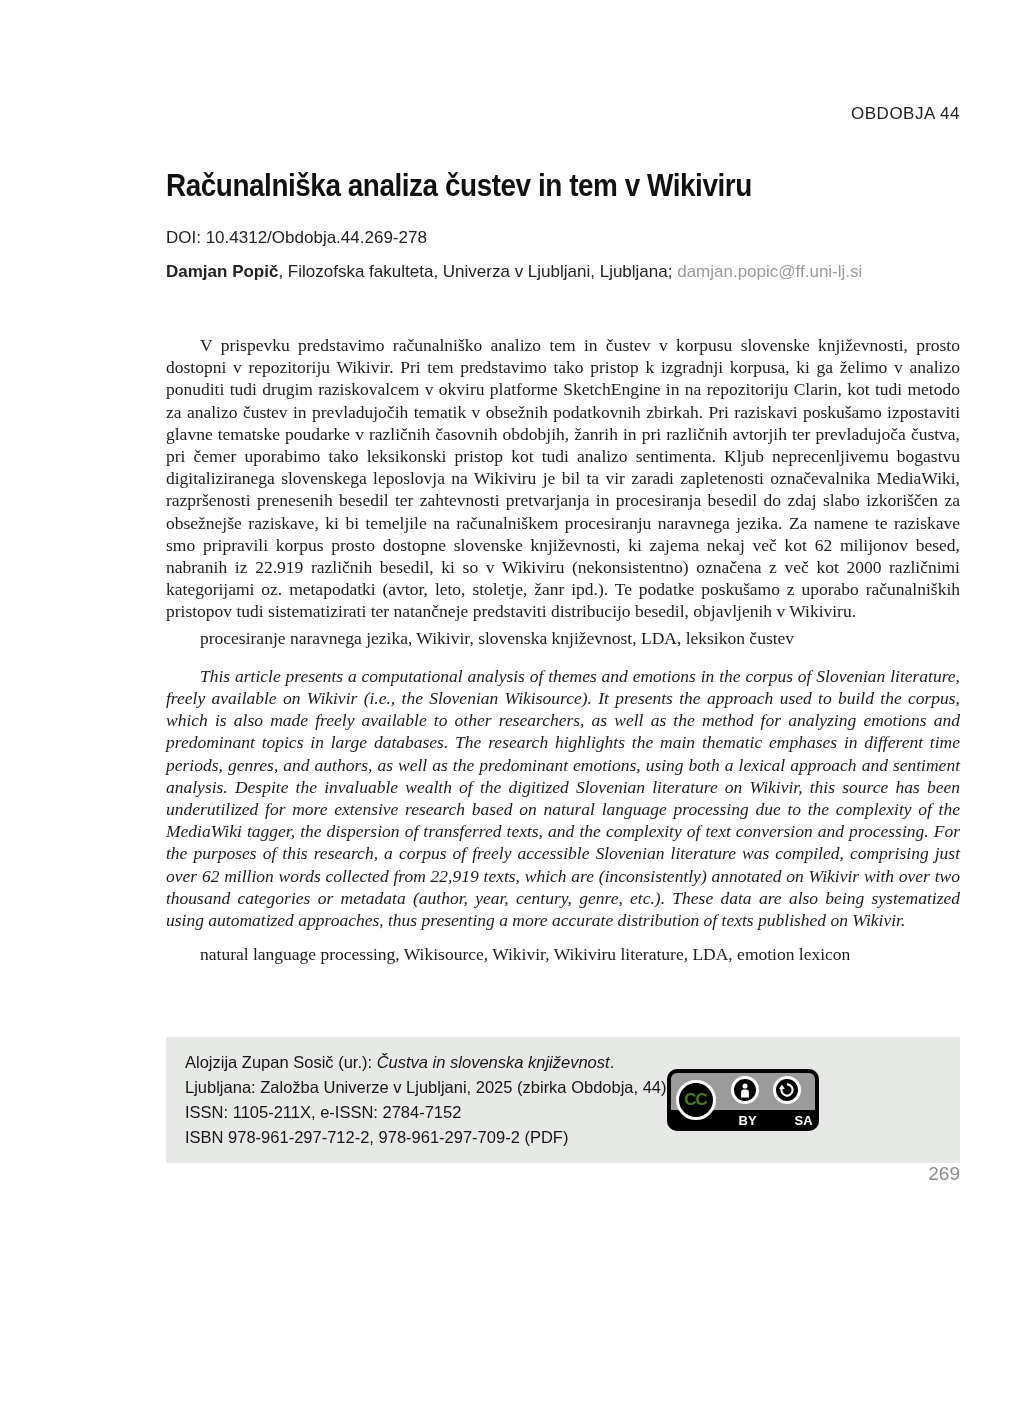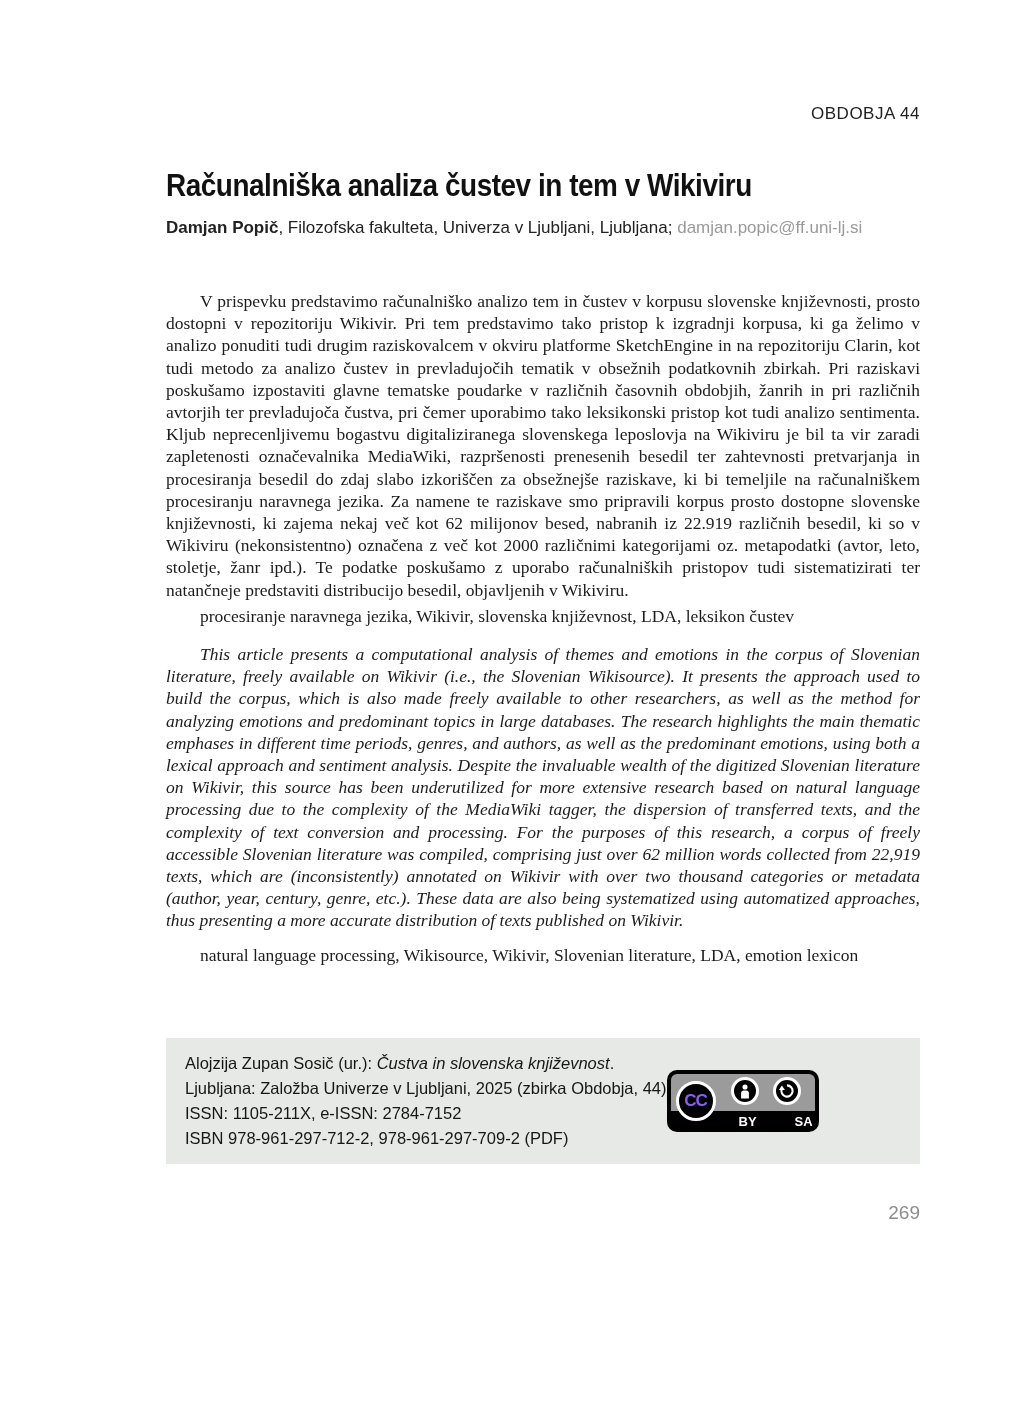--- a/index.html
+++ b/index.html
@@ -8,21 +8,21 @@
     width: 1024px;
     height: 1412px;
     position: relative;
     overflow: hidden;
     font-family: "Liberation Sans", sans-serif;
     color: #1a1a1a;
   }
   .page {
     width: 1024px;
     height: 1412px;
-    padding: 104px 104px 0 166px;
+    padding: 104px 64px 0 166px;
   }
   .journal-header {
     text-align: right;
     font-size: 17px;
     line-height: 20px;
     letter-spacing: 0.5px;
     color: #222;
   }
   .article-title {
     margin-top: 44px;
@@ -96,64 +96,64 @@
     border-radius: 50%;
     background: #000;
     border: 3px solid #fff;
     display: flex;
     align-items: center;
     justify-content: center;
   }
   .cc-main {
     left: 9px; top: 11px;
     width: 40px; height: 40px;
-    color: #8b5cf6;
+    color: #4d7c0f;
     font-weight: bold;
     font-size: 17px;
     letter-spacing: -1px;
   }
   .cc-by-icon { left: 64px; top: 7px; width: 28px; height: 28px; }
   .cc-sa-icon { left: 106px; top: 7px; width: 28px; height: 28px; }
   .cc-label {
     position: absolute;
     bottom: 3px;
     width: 34px;
     text-align: center;
     color: #ffffff;
     font-weight: bold;
     font-size: 13px;
   }
   .cc-label-by { left: 64px; }
   .cc-label-sa { left: 120px; }
   .page-number {
-    margin-top: 38px;
     text-align: right;
     font-size: 19px;
     color: #8c8c8c;
   }
 </style>
 </head>
 <body>
 
 <div class="page">
 
   <div class="journal-header">OBDOBJA 44</div>
 
   <h1 class="article-title"><span class="condensed">Računalniška analiza čustev in tem v Wikiviru</span></h1>
 
+  <div class="doi-line">DOI: 10.4312/Obdobja.44.269-278</div>
 
   <div class="author-line"><span class="author-name">Damjan Popič</span><span>, Filozofska fakulteta, Univerza v Ljubljani, Ljubljana; </span><span class="author-email">damjan.popic@ff.uni-lj.si</span></div>
 
   <p class="body-text abstract-sl indent">V prispevku predstavimo računalniško analizo tem in čustev v korpusu slovenske književnosti, prosto dostopni v repozitoriju Wikivir. Pri tem predstavimo tako pristop k izgradnji korpusa, ki ga želimo v analizo ponuditi tudi drugim raziskovalcem v okviru platforme SketchEngine in na repozitoriju Clarin, kot tudi metodo za analizo čustev in prevladujočih tematik v obsežnih podatkovnih zbirkah. Pri raziskavi poskušamo izpostaviti glavne tematske poudarke v različnih časovnih obdobjih, žanrih in pri različnih avtorjih ter prevladujoča čustva, pri čemer uporabimo tako leksikonski pristop kot tudi analizo sentimenta. Kljub neprecenljivemu bogastvu digitaliziranega slovenskega leposlovja na Wikiviru je bil ta vir zaradi zapletenosti označevalnika MediaWiki, razpršenosti prenesenih besedil ter zahtevnosti pretvarjanja in procesiranja besedil do zdaj slabo izkoriščen za obsežnejše raziskave, ki bi temeljile na računalniškem procesiranju naravnega jezika. Za namene te raziskave smo pripravili korpus prosto dostopne slovenske književnosti, ki zajema nekaj več kot 62 milijonov besed, nabranih iz 22.919 različnih besedil, ki so v Wikiviru (nekonsistentno) označena z več kot 2000 različnimi kategorijami oz. metapodatki (avtor, leto, stoletje, žanr ipd.). Te podatke poskušamo z uporabo računalniških pristopov tudi sistematizirati ter natančneje predstaviti distribucijo besedil, objavljenih v Wikiviru.</p>
 
   <p class="body-text keywords-sl indent">procesiranje naravnega jezika, Wikivir, slovenska književnost, LDA, leksikon čustev</p>
 
   <p class="body-text abstract-en indent">This article presents a computational analysis of themes and emotions in the corpus of Slovenian literature, freely available on Wikivir (i.e., the Slovenian Wikisource). It presents the approach used to build the corpus, which is also made freely available to other researchers, as well as the method for analyzing emotions and predominant topics in large databases. The research highlights the main thematic emphases in different time periods, genres, and authors, as well as the predominant emotions, using both a lexical approach and sentiment analysis. Despite the invaluable wealth of the digitized Slovenian literature on Wikivir, this source has been underutilized for more extensive research based on natural language processing due to the complexity of the MediaWiki tagger, the dispersion of transferred texts, and the complexity of text conversion and processing. For the purposes of this research, a corpus of freely accessible Slovenian literature was compiled, comprising just over 62 million words collected from 22,919 texts, which are (inconsistently) annotated on Wikivir with over two thousand categories or metadata (author, year, century, genre, etc.). These data are also being systematized using automatized approaches, thus presenting a more accurate distribution of texts published on Wikivir.</p>
 
-  <p class="body-text keywords-en indent">natural language processing, Wikisource, Wikivir, Slovenian literature, LDA, emotion lexicon</p>
+  <p class="body-text keywords-en indent">natural language processing, Wikisource, Wikivir, Wikiviru literature, LDA, emotion lexicon</p>
 
   <div class="citation-box">
     <div class="citation-text">
       <div><span>Alojzija Zupan Sosič (ur.): </span><span class="book-title">Čustva in slovenska književnost</span><span>.</span></div>
       <div>Ljubljana: Založba Univerze v Ljubljani, 2025 (zbirka Obdobja, 44)</div>
       <div>ISSN: 1105-211X, e-ISSN: 2784-7152</div>
       <div>ISBN 978-961-297-712-2, 978-961-297-709-2 (PDF)</div>
     </div>
 
     <div class="cc-badge">

